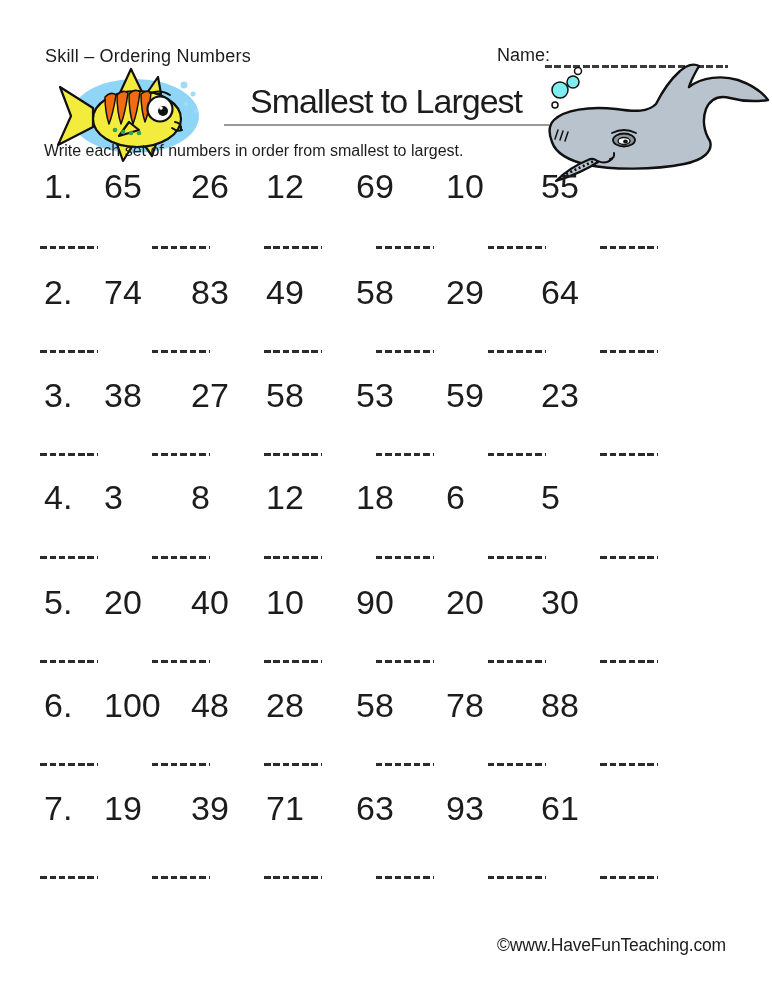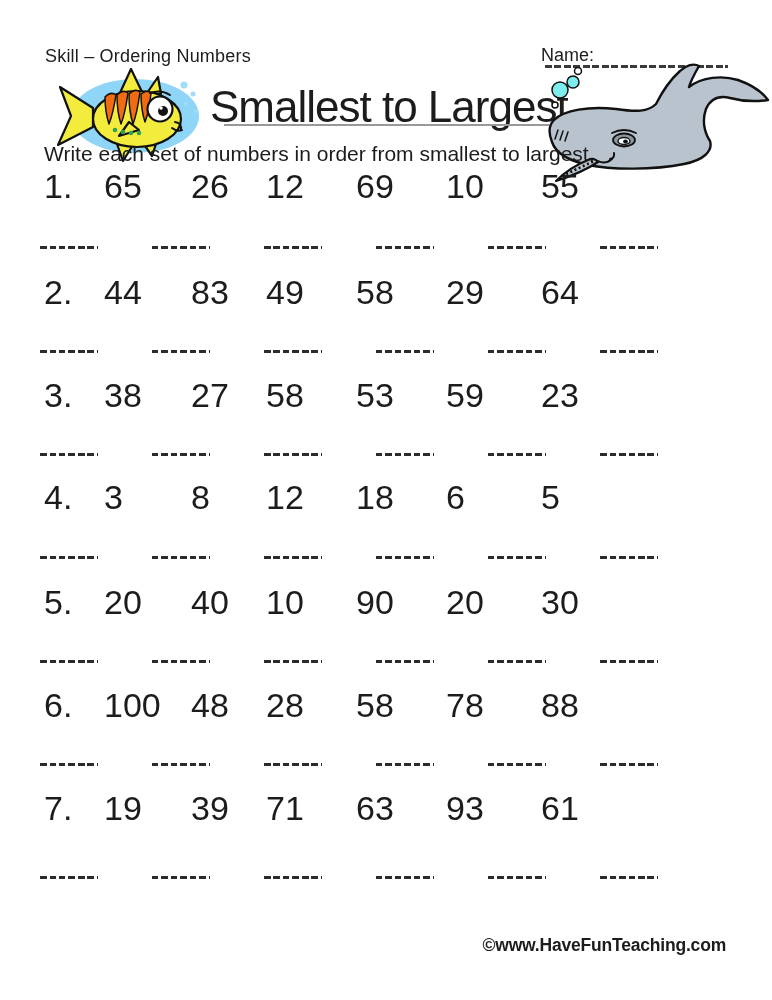--- a/index.html
+++ b/index.html
@@ -12,39 +12,39 @@
     --dot-green:#2fa352;
     --whale-gray:#b9c3cd;
     --bubble-cyan:#7deef0;
   }
   html,body{margin:0;padding:0;background:#fff;}
   .sheet{
     position:relative;width:772px;height:1000px;background:#ffffff;
     font-family:"Liberation Sans",sans-serif;color:var(--ink);overflow:hidden;border-radius:10px;
   }
   .skill{position:absolute;left:45px;top:46px;font-size:18px;letter-spacing:.2px;}
-  .name-label{position:absolute;left:497px;top:45px;font-size:18px;margin-left:44px;}
+  .name-label{position:absolute;left:497px;top:45px;font-size:18px;}
   .name-line{position:absolute;left:545px;top:65px;width:183px;height:2.5px;
     background:repeating-linear-gradient(90deg,#3a3a3a 0 7px,transparent 7px 9.5px);}
   .title{position:absolute;left:210px;top:82px;width:352px;margin:0;text-align:center;
-    font-size:44px;font-weight:400;letter-spacing:-1px;white-space:nowrap;}
+    font-size:34px;font-weight:400;letter-spacing:-1px;white-space:nowrap;}
   .title-underline{position:absolute;left:224px;top:124px;width:325px;height:2px;background:var(--underline);}
   .fish{position:absolute;left:55px;top:64px;width:150px;height:102px;}
   .whale{position:absolute;left:543px;top:62px;width:229px;height:122px;}
-  .instruction{position:absolute;left:44px;top:142px;font-size:21px;white-space:nowrap;}
+  .instruction{position:absolute;left:44px;top:142px;font-size:16px;white-space:nowrap;}
   .num-row{position:absolute;left:0;width:772px;height:40px;font-size:34px;line-height:36px;}
   .plabel{position:absolute;left:44px;}
   .cell{position:absolute;}
   .c0{left:104px}.c1{left:191px}.c2{left:266px}.c3{left:356px}.c4{left:446px}.c5{left:541px}
   .blanks-row{position:absolute;left:0;width:772px;height:5px;}
   .blank{position:absolute;top:0;width:58px;height:3px;
     background:repeating-linear-gradient(90deg,var(--dash) 0 6.5px,transparent 6.5px 9.5px);}
   .blank:nth-child(1){left:40px}.blank:nth-child(2){left:152px}.blank:nth-child(3){left:264px}
   .blank:nth-child(4){left:376px}.blank:nth-child(5){left:488px}.blank:nth-child(6){left:600px}
-  .credit{position:absolute;right:46px;top:935px;font-size:17.5px;font-weight:700;letter-spacing:-0.2px;}
+  .credit{position:absolute;right:46px;top:935px;font-size:17.5px;font-weight:400;letter-spacing:-0.2px;}
   svg *{vector-effect:non-scaling-stroke;}
 </style>
 </head>
 <body>
 
 <div class="sheet">
 
   <div class="skill">Skill – Ordering Numbers</div>
   <div class="name-label">Name:</div>
   <div class="name-line"></div>
@@ -140,21 +140,21 @@
       <span class="blank"></span>
       <span class="blank"></span>
       <span class="blank"></span>
       <span class="blank"></span>
       <span class="blank"></span>
       <span class="blank"></span>
     </div>
 
   <div class="num-row" style="top:274px">
     <span class="plabel">2.</span>
-    <span class="cell c0">44</span>
+    <span class="cell c0">74</span>
     <span class="cell c1">83</span>
     <span class="cell c2">49</span>
     <span class="cell c3">58</span>
     <span class="cell c4">29</span>
     <span class="cell c5">64</span>
   </div>
   <div class="blanks-row" style="top:350px">
       <span class="blank"></span>
       <span class="blank"></span>
       <span class="blank"></span>

